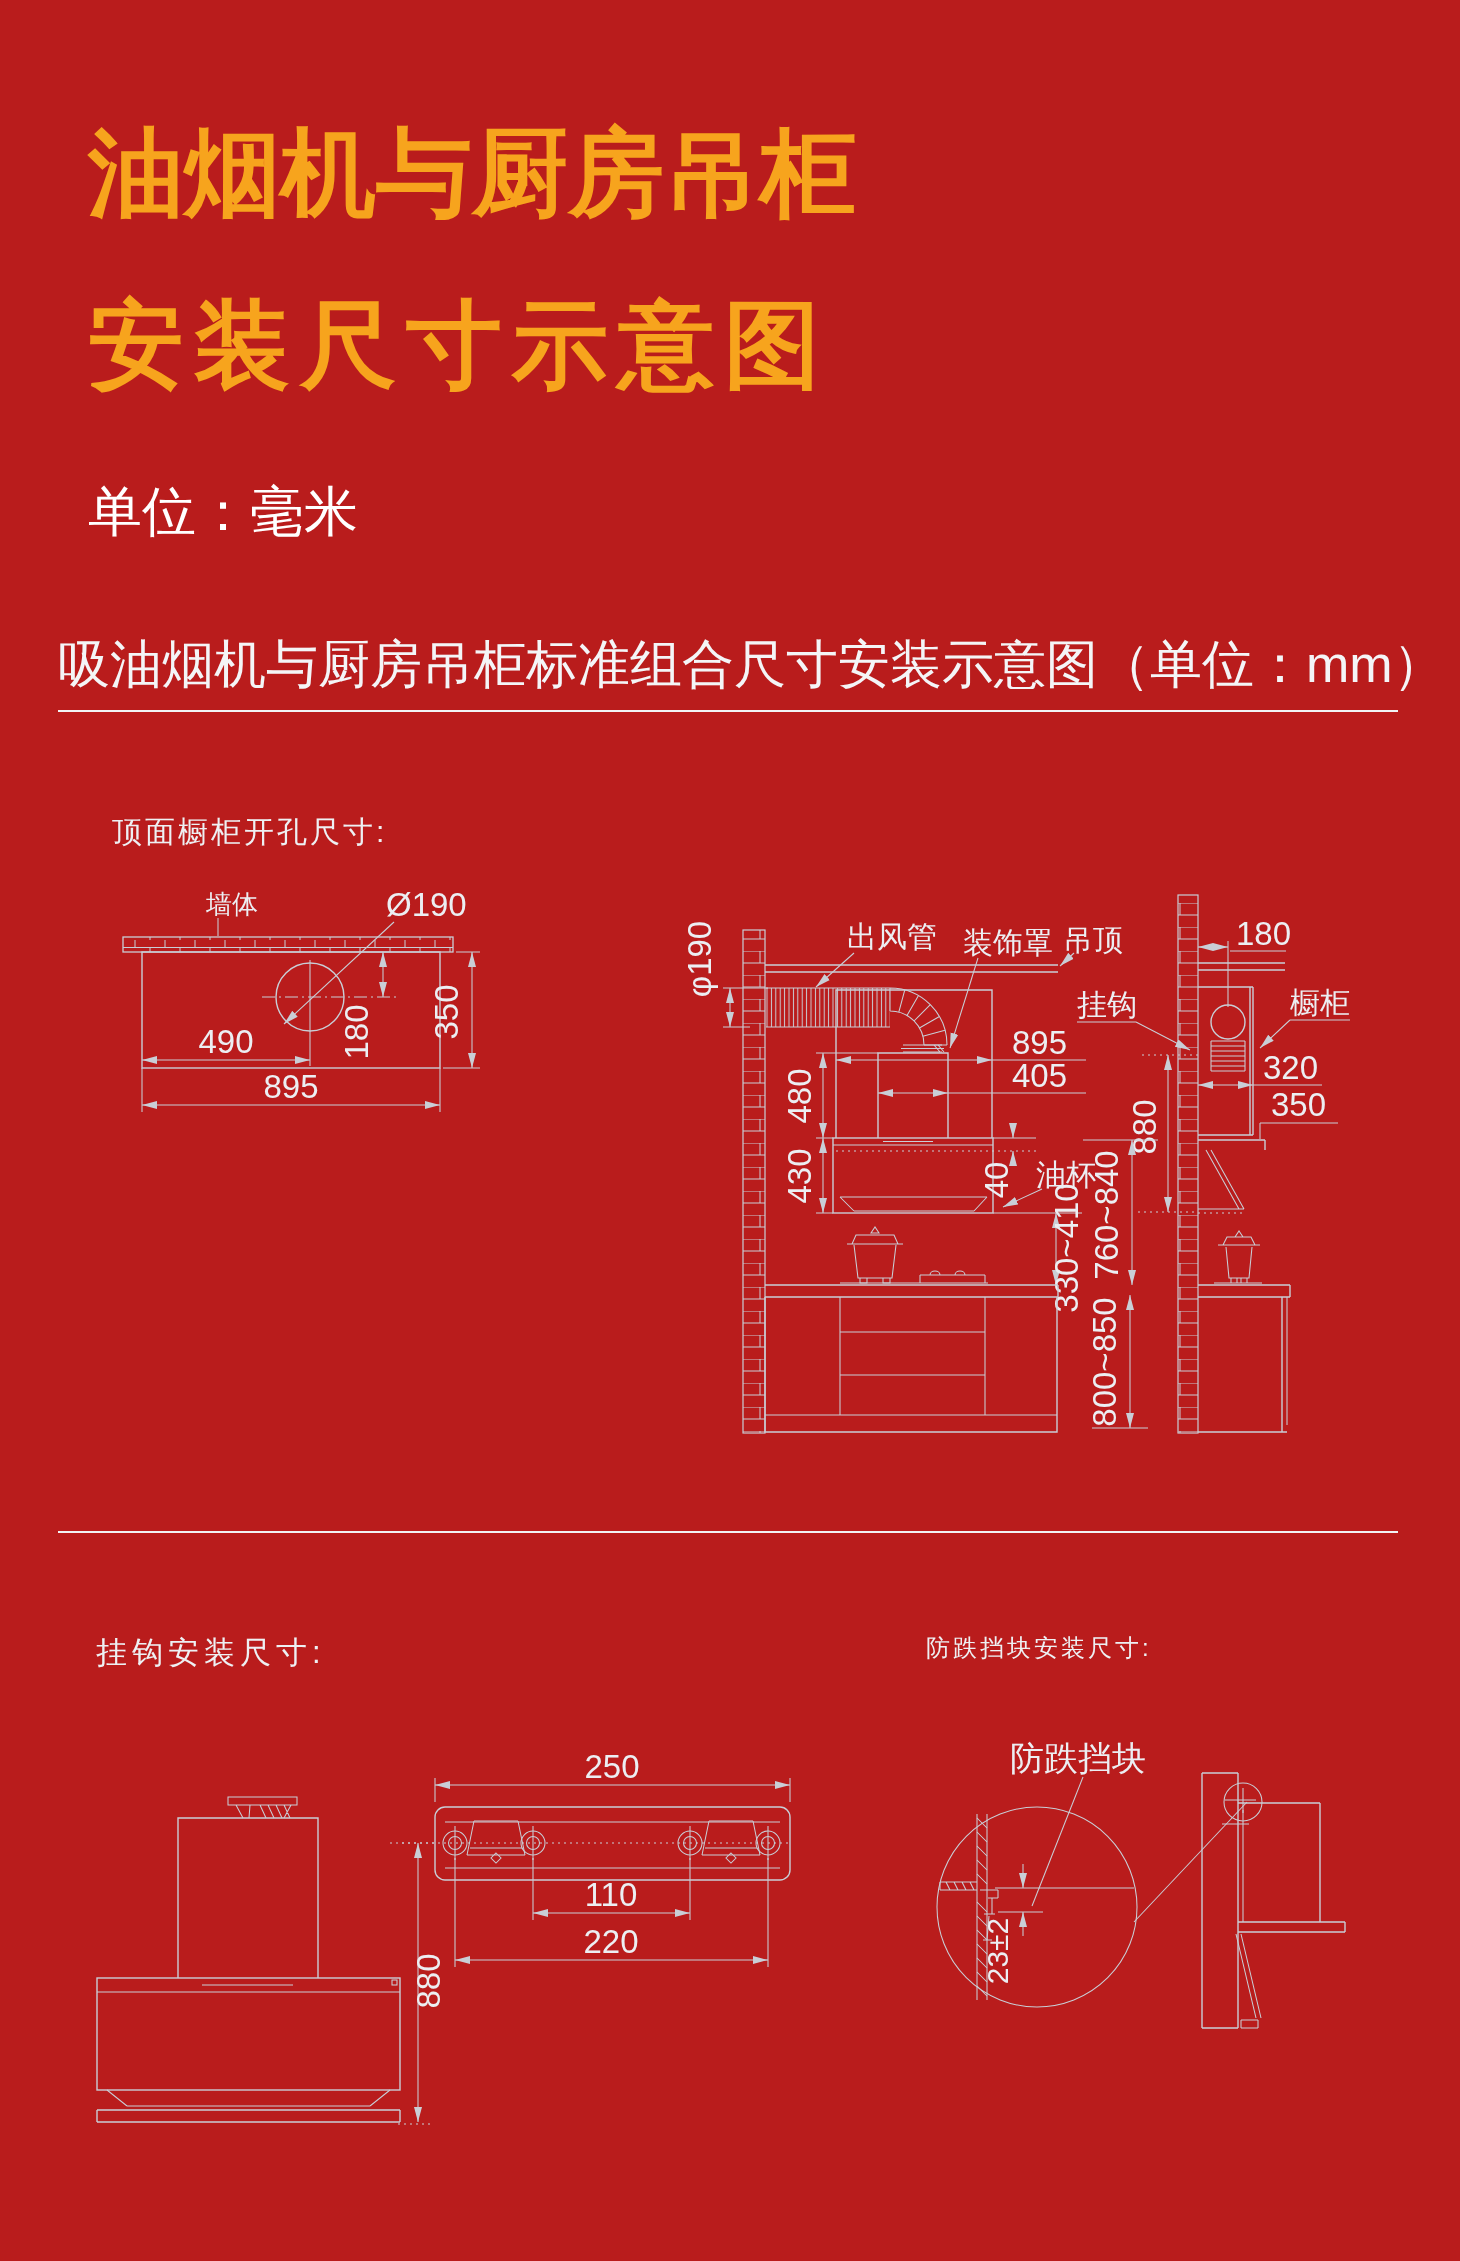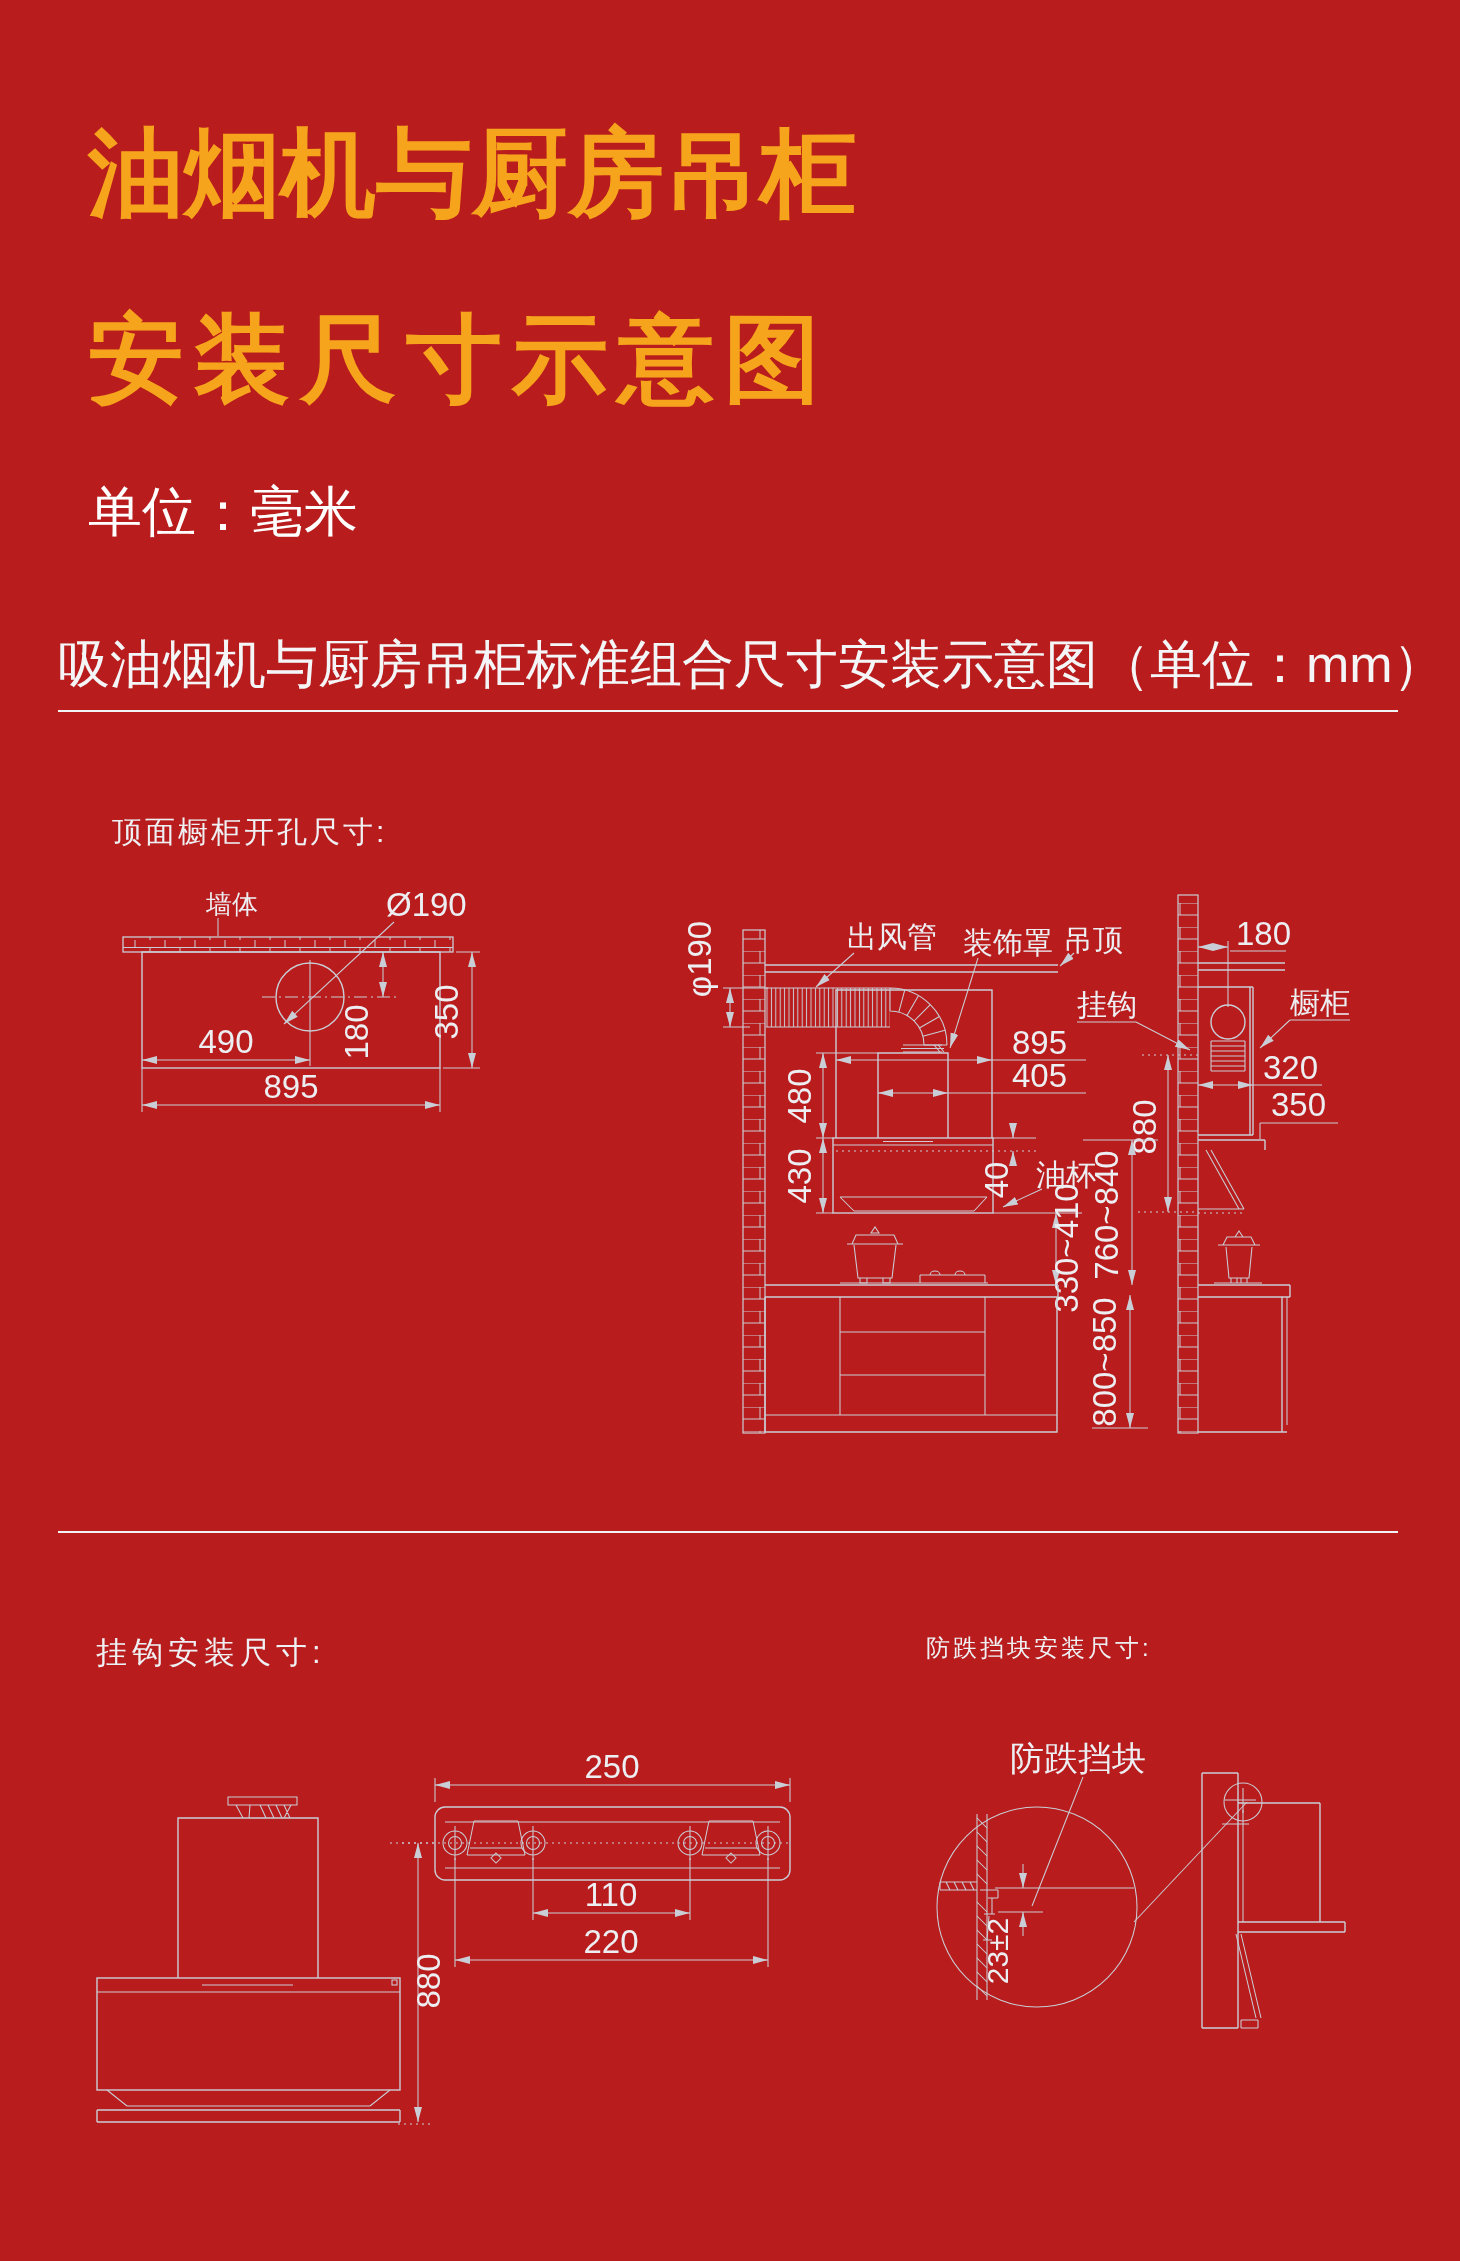--- a/index.html
+++ b/index.html
@@ -37,21 +37,21 @@
   .lt{stroke:#c9ced6;stroke-width:1.05;fill:none;}
   .dot{stroke:#c9ced6;stroke-width:1.05;fill:none;stroke-dasharray:2 4;}
   .cline{stroke:#c9ced6;stroke-width:1.05;fill:none;stroke-dasharray:13 4 2 4;}
 </style>
 </head>
 <body>
 
 <div id="stage">
 
   <div class="abs title" style="left:88px;top:125px;">油烟机与厨房吊柜</div>
-  <div class="abs title title2" style="left:88px;top:311px;">安装尺寸示意图</div>
+  <div class="abs title title2" style="left:88px;top:297px;">安装尺寸示意图</div>
   <div class="abs unit" style="left:88px;top:476px;">单位：毫米</div>
   <div class="abs section-title" style="left:58px;top:630px;">吸油烟机与厨房吊柜标准组合尺寸安装示意图（单位：mm）</div>
   <div class="abs hr" style="top:710px;"></div>
   <div class="abs hr" style="top:1531px;"></div>
 
   <div class="abs dlabel" style="left:112px;top:812px;">顶面橱柜开孔尺寸:</div>
   <div class="abs dlabel" style="left:96px;top:1632px;letter-spacing:5px;font-size:31px;">挂钩安装尺寸:</div>
   <div class="abs dlabel" style="left:926px;top:1632px;font-size:24px;">防跌挡块安装尺寸:</div>
 
   <svg style="left:60px;top:820px;" width="440" height="330" viewBox="0 0 440 330">

